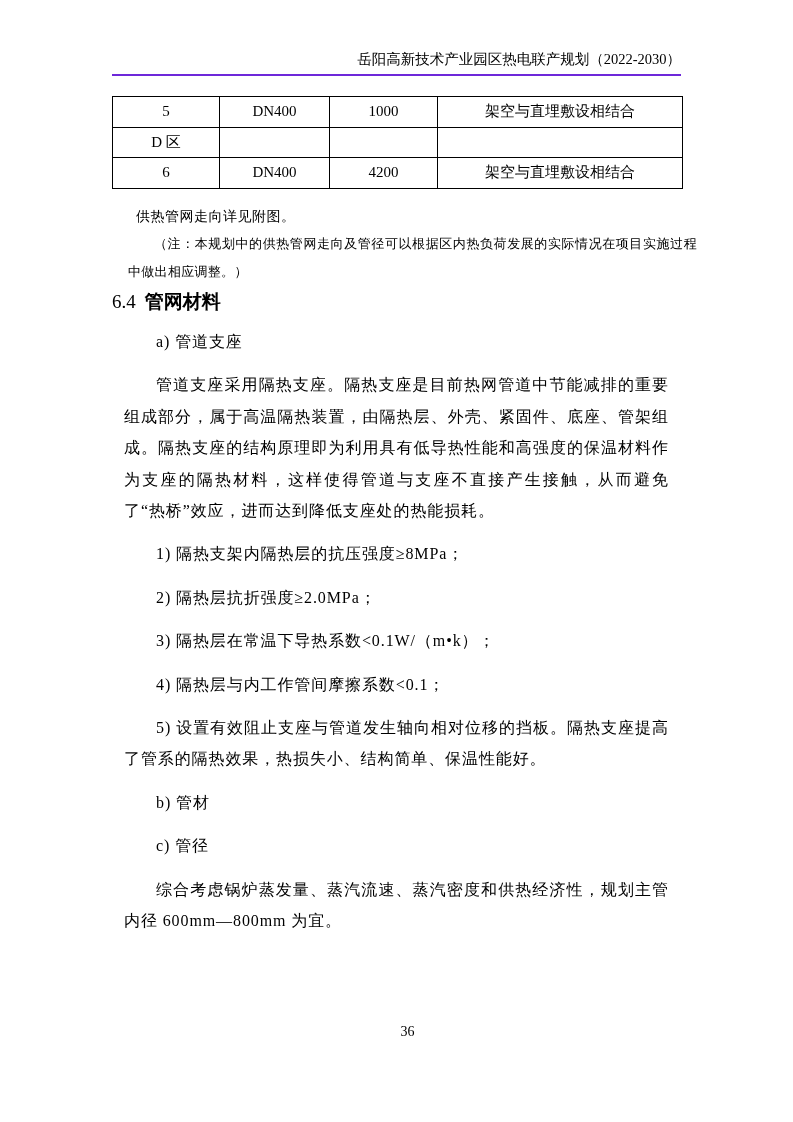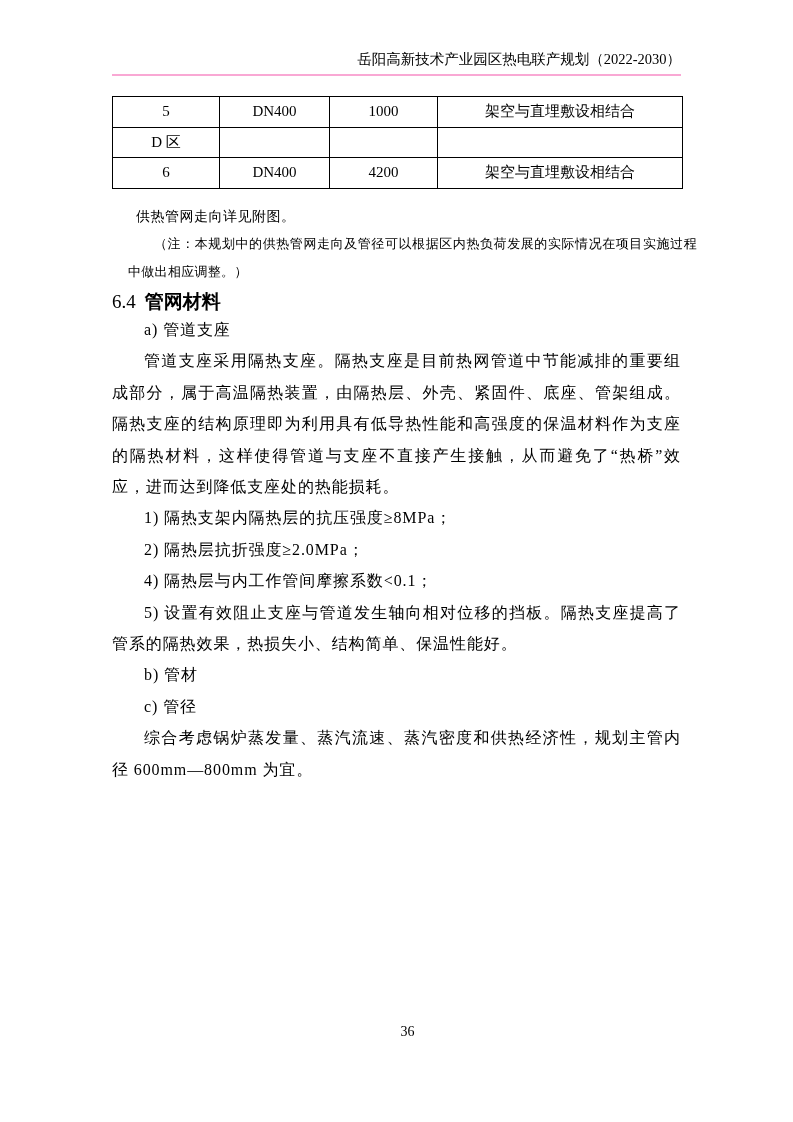--- a/index.html
+++ b/index.html
@@ -21,21 +21,21 @@
   
   .header {
     position: absolute;
     left: 112px;
     top: 48px;
     width: 569px;
     text-align: right;
     font-size: 14.5px;
     line-height: 22px;
     padding-bottom: 4px;
-    border-bottom: 2px solid #f9a8d4;
+    border-bottom: 2px solid #6d28d9;
   }
   
   .doc-table {
     position: absolute;
     left: 112px;
     top: 96px;
     width: 570px;
     border-collapse: collapse;
     table-layout: fixed;
     font-size: 15px;
@@ -93,21 +93,21 @@
     position: absolute;
     left: 112px;
     top: 314px;
     width: 569px;
     font-size: 16px;
     line-height: 31.4px;
     text-align: justify;
     letter-spacing: 0.9px;
   }
   .body-flow p {
-    margin: 0;
+    margin: 12px;
     text-indent: 2em;
   }
   .footer {
     position: absolute;
     left: 0;
     top: 1024px;
     width: 793px;
     text-align: center;
     font-size: 14px;
     margin-left: 11px;
@@ -157,20 +157,21 @@
 
   <h2 class="section-heading">
     <span class="num">6.4</span><span class="ttl">管网材料</span>
   </h2>
 
   <div class="body-flow">
     <p>a) 管道支座</p>
     <p>管道支座采用隔热支座。隔热支座是目前热网管道中节能减排的重要组成部分，属于高温隔热装置，由隔热层、外壳、紧固件、底座、管架组成。隔热支座的结构原理即为利用具有低导热性能和高强度的保温材料作为支座的隔热材料，这样使得管道与支座不直接产生接触，从而避免了“热桥”效应，进而达到降低支座处的热能损耗。</p>
     <p>1) 隔热支架内隔热层的抗压强度≥8MPa；</p>
     <p>2) 隔热层抗折强度≥2.0MPa；</p>
+    <p>3) 隔热层在常温下导热系数&lt;0.1W/（m•k）；</p>
     <p>4) 隔热层与内工作管间摩擦系数&lt;0.1；</p>
     <p>5) 设置有效阻止支座与管道发生轴向相对位移的挡板。隔热支座提高了管系的隔热效果，热损失小、结构简单、保温性能好。</p>
     <p>b) 管材</p>
     <p>c) 管径</p>
     <p>综合考虑锅炉蒸发量、蒸汽流速、蒸汽密度和供热经济性，规划主管内径 600mm—800mm 为宜。</p>
   </div>
 
   <div class="footer">
     <span>36</span>
   </div>

